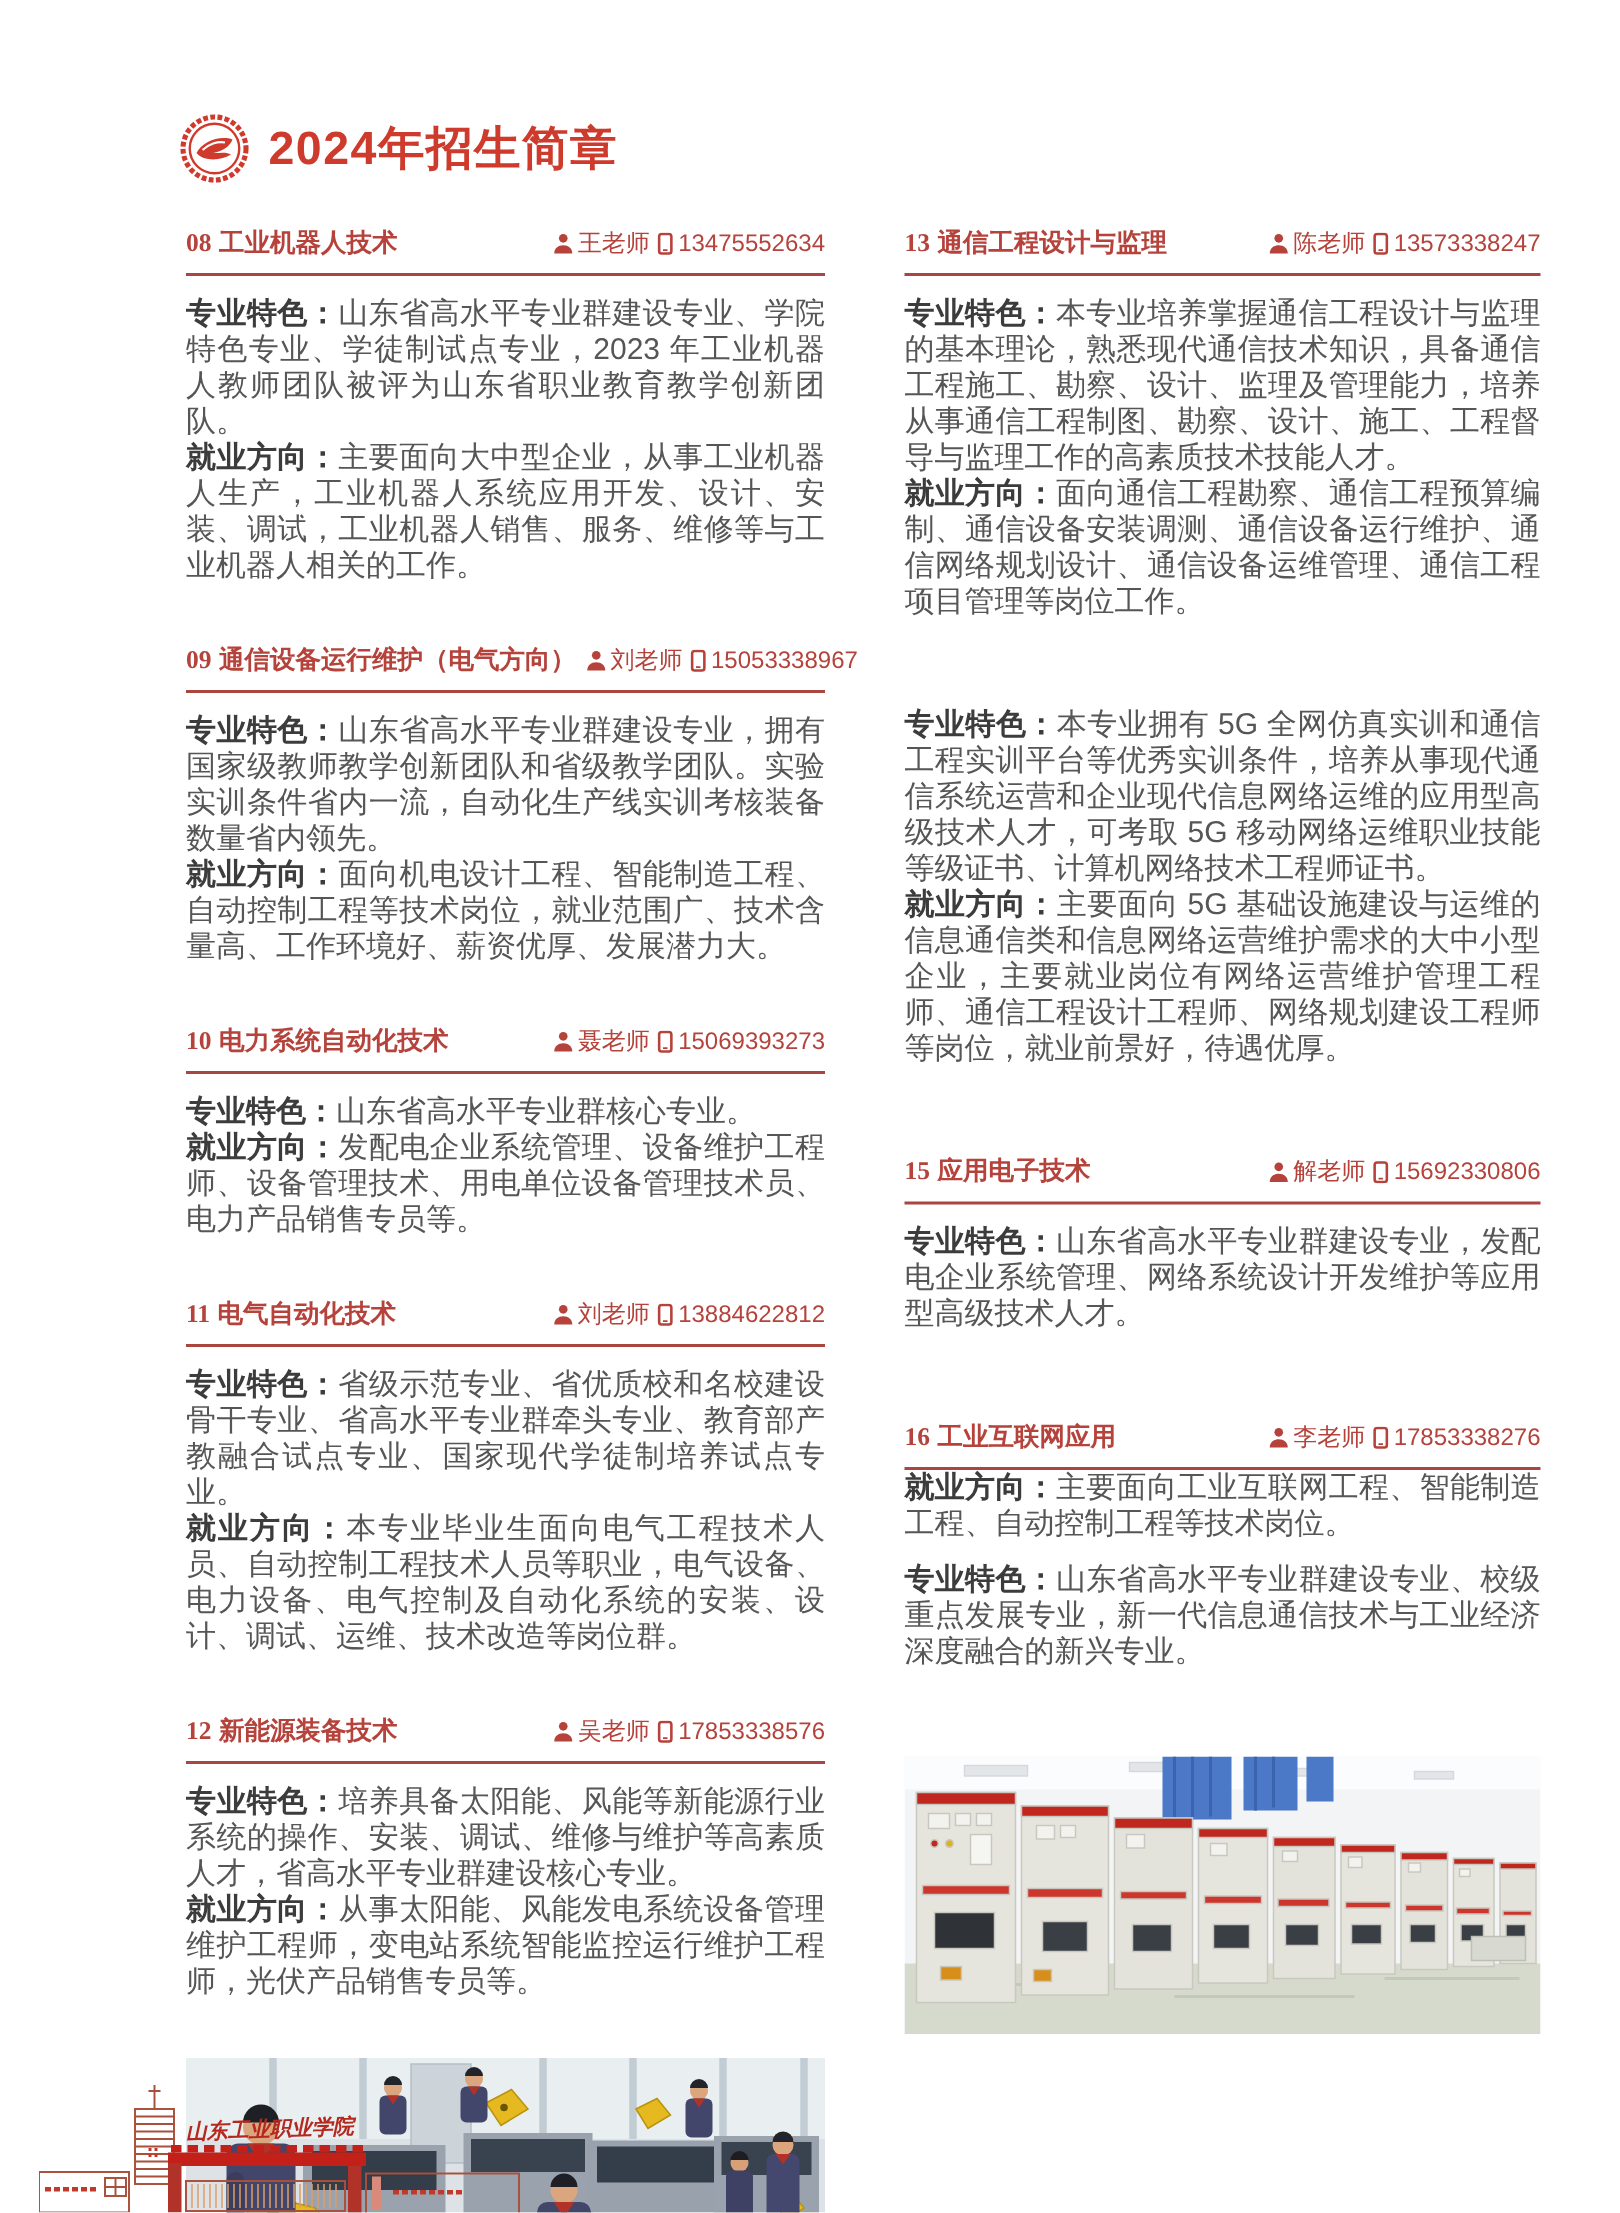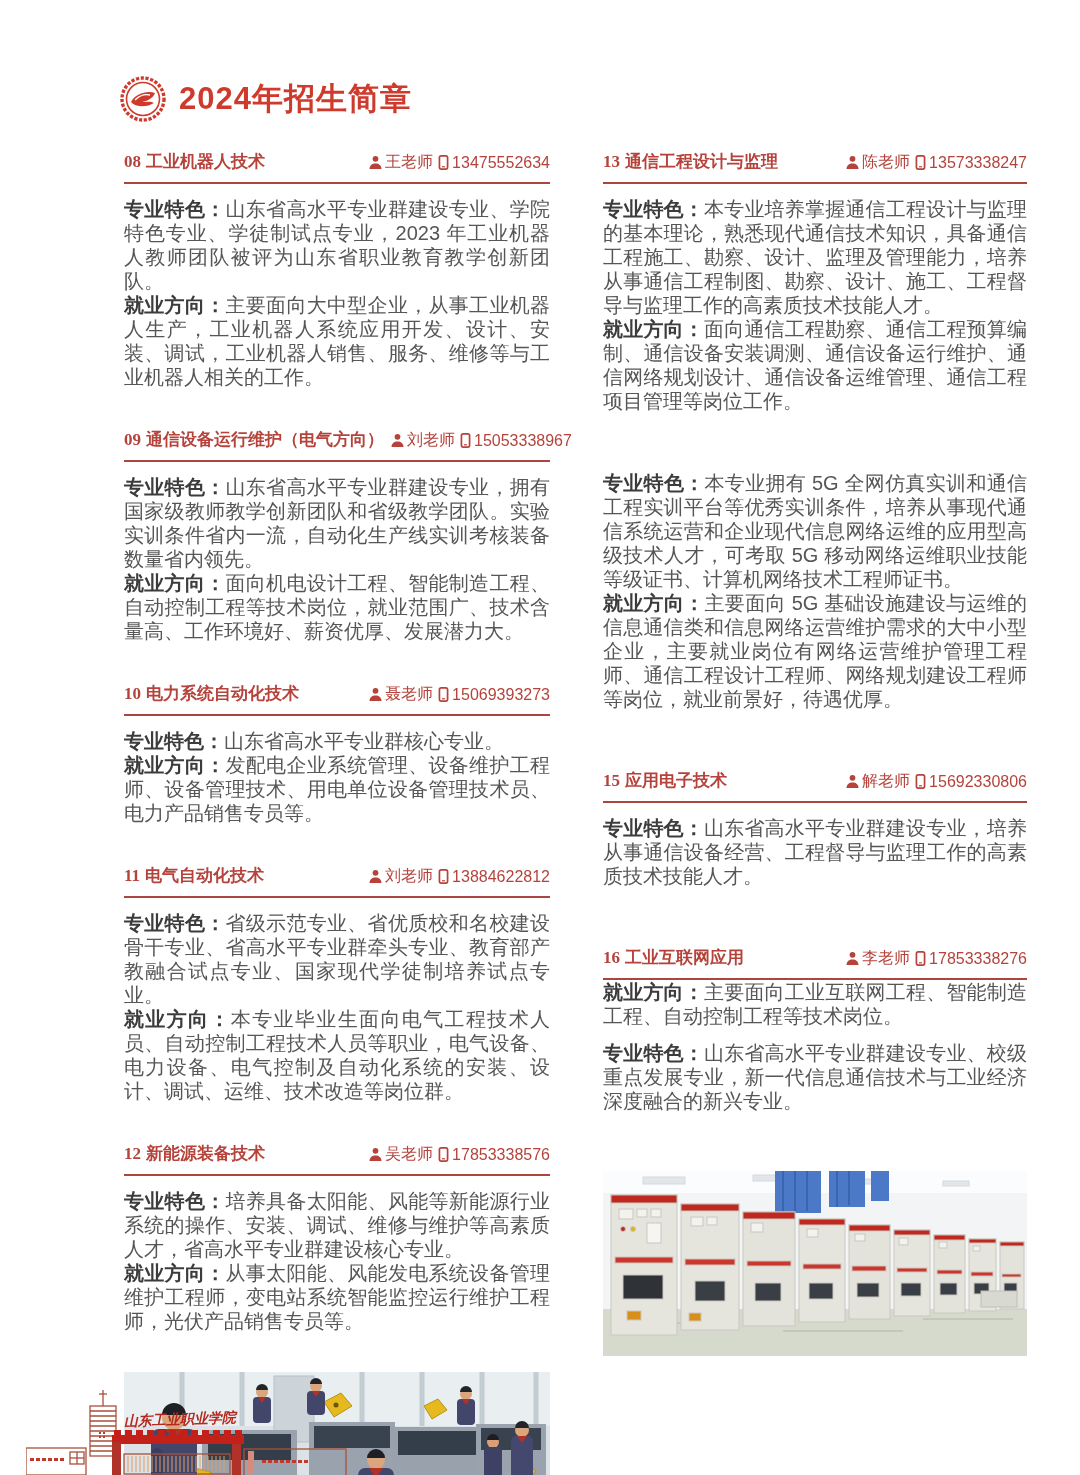--- a/index.html
+++ b/index.html
@@ -308,21 +308,21 @@
           <path d="M1.4 13c0-3.2 2.4-5.1 5.6-5.1s5.6 1.9 5.6 5.1z" fill="#b5433c"></path>
         </svg>
         <span class="t-name">解老师</span>
         <svg class="icon phone" viewBox="0 0 14 14">
           <rect x="3.2" y="0.9" width="7.6" height="12.2" rx="1.6" fill="none" stroke="#b5433c" stroke-width="1.6"></rect>
           <line x1="5.6" y1="11" x2="8.4" y2="11" stroke="#b5433c" stroke-width="1.1"></line>
         </svg>
         <span class="t-phone">15692330806</span>
       </div>
     </div>
-    <p class="course-body"><b>专业特色：</b><span>山东省高水平专业群建设专业，培养从事通信设备经营、工程督导与监理工作的高素质技术技能人才。</span></p>
+    <p class="course-body"><b>专业特色：</b><span>山东省高水平专业群建设专业，发配电企业系统管理、网络系统设计开发维护等应用型高级技术人才。</span></p>
   </section>
 
   <section class="course">
     <div class="course-head">
       <h3 class="course-title"><span class="c-num">16</span><span class="c-name">工业互联网应用</span></h3>
       <div class="contact">
         <svg class="icon person" viewBox="0 0 14 14">
           <circle cx="7" cy="3.6" r="2.7" fill="#b5433c"></circle>
           <path d="M1.4 13c0-3.2 2.4-5.1 5.6-5.1s5.6 1.9 5.6 5.1z" fill="#b5433c"></path>
         </svg>

